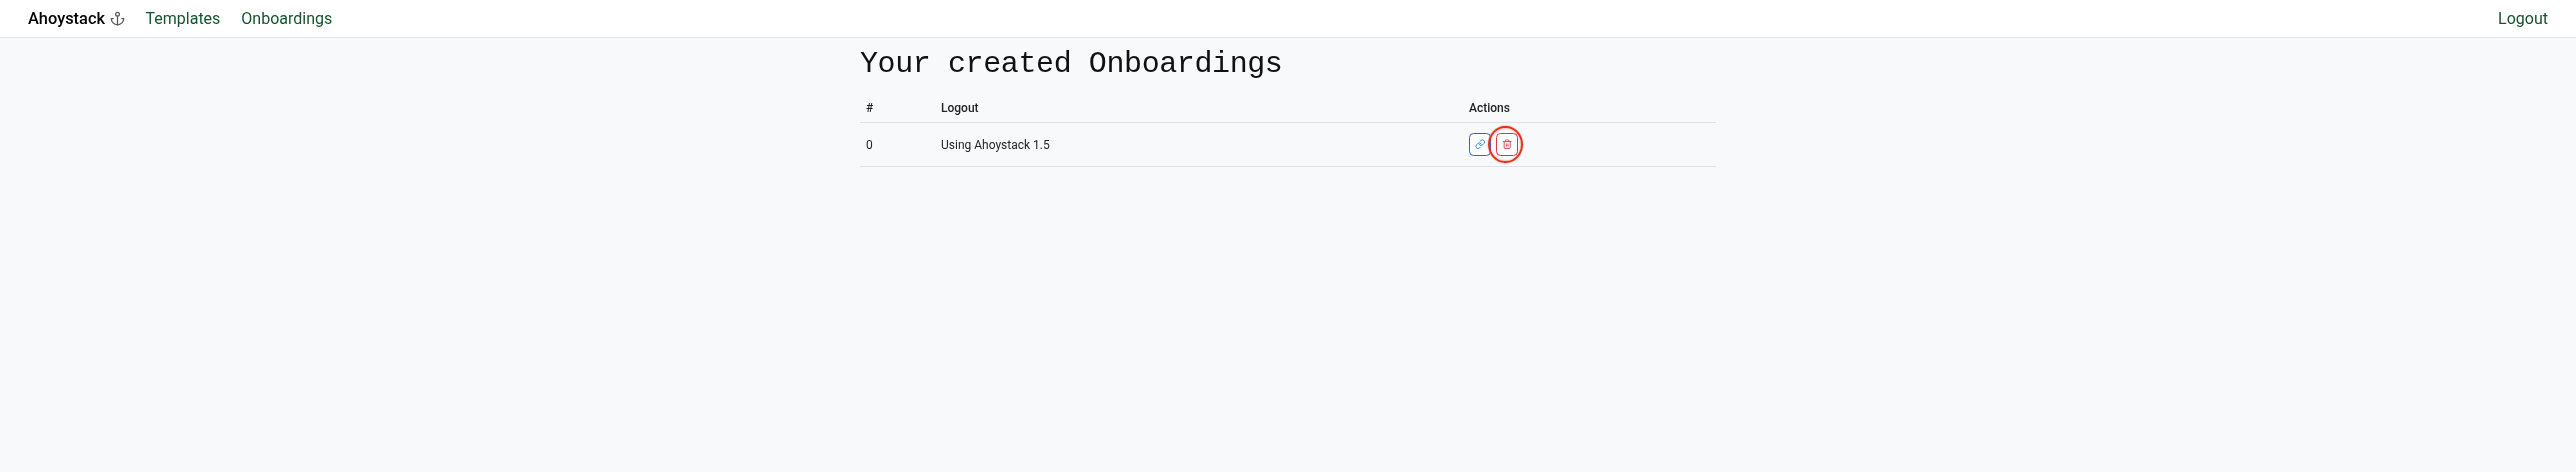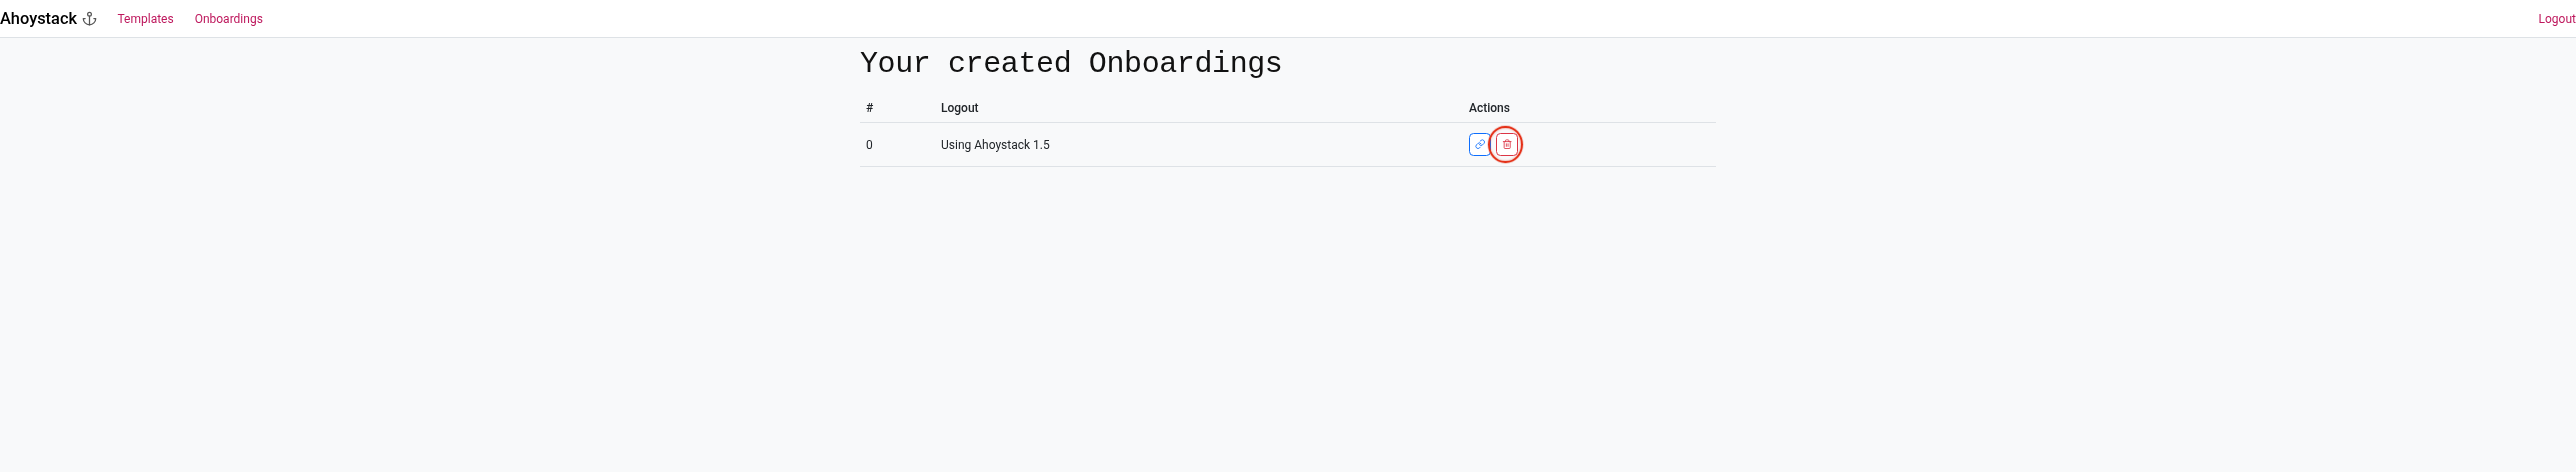--- a/index.html
+++ b/index.html
@@ -9,21 +9,21 @@
     }
     body {
       font-family: -apple-system, BlinkMacSystemFont, "Segoe UI", Roboto, Helvetica, Arial, sans-serif;
       background: #f8f9fa;
       color: #212529;
     }
     .navbar {
       display: flex;
       align-items: center;
       justify-content: space-between;
-      padding: 9px 0;
+      padding: 9px 28px;
       background: #ffffff;
       border-bottom: 0.7px solid #dee2e6;
     }
     .navbar-left {
       display: flex;
       align-items: center;
       gap: 21px;
     }
     .brand {
       display: flex;
@@ -31,22 +31,22 @@
       gap: 4.5px;
       font-size: 16.4px;
       font-weight: 500;
       color: #000;
     }
     .brand-icon {
       display: inline-flex;
       align-items: center;
     }
     .nav-link {
-      font-size: 12px;
-      color: #be185d;
+      font-size: 16px;
+      color: #14532d;
       cursor: pointer;
       text-decoration: none;
     }
     .navbar-right {
       display: flex;
     }
     .page-content {
       max-width: 880px;
       margin: 0 auto;
       padding: 9px 12px;

